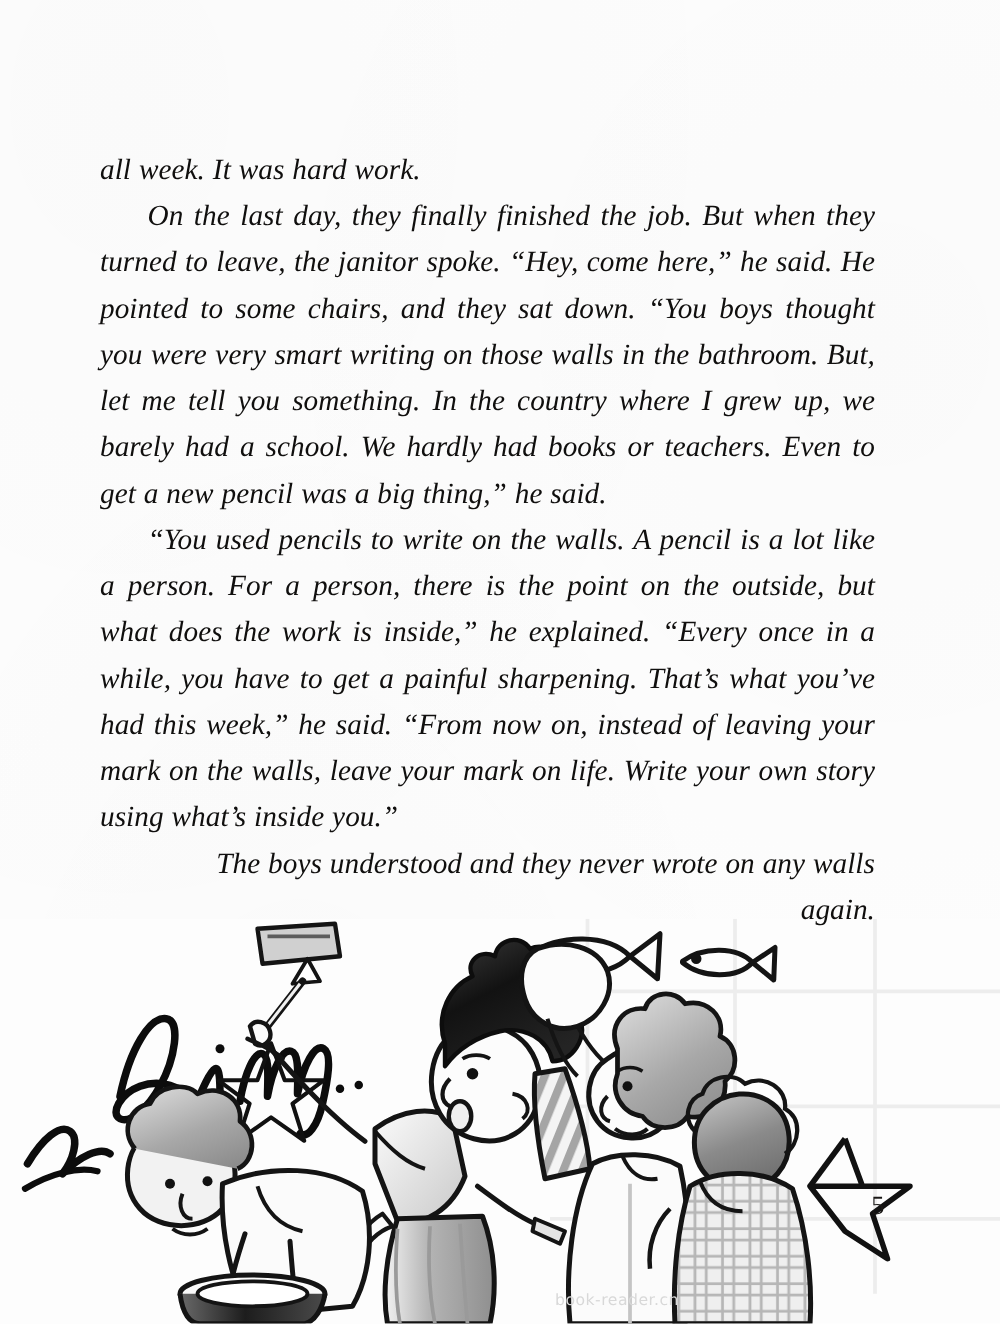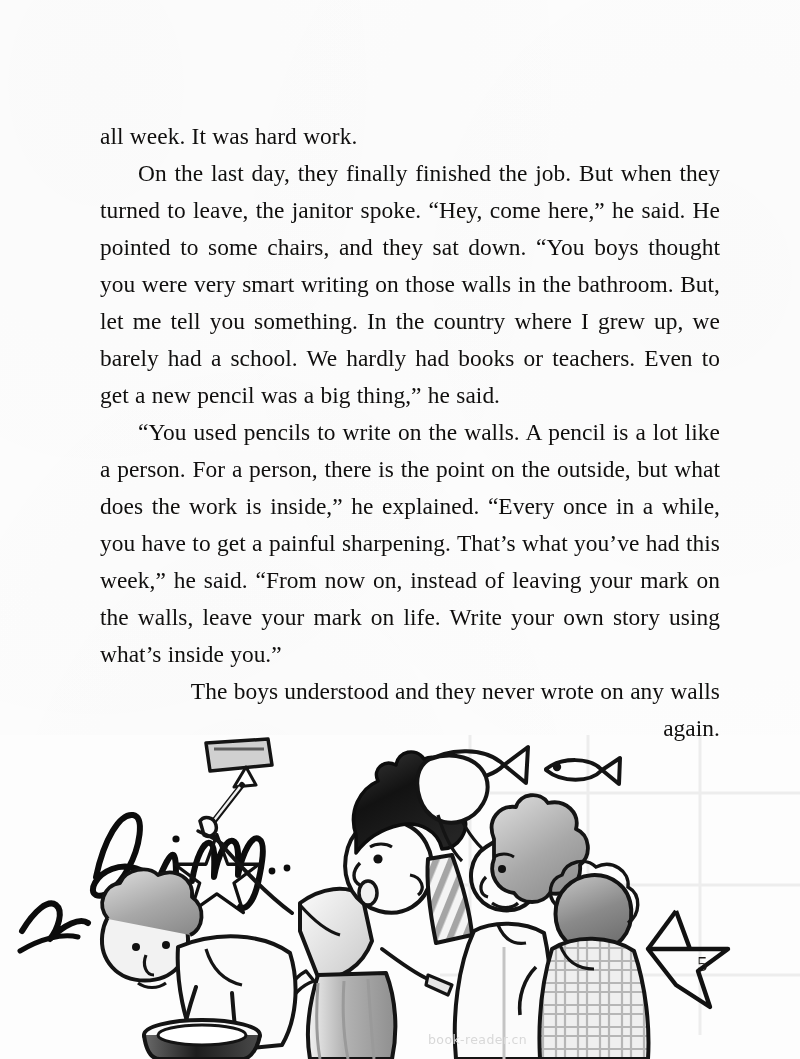--- a/index.html
+++ b/index.html
@@ -21,24 +21,25 @@
     inset: 0;
     background:
       radial-gradient(ellipse at 12% 8%, rgba(0,0,0,0.012), transparent 55%),
       radial-gradient(ellipse at 88% 26%, rgba(0,0,0,0.010), transparent 55%),
       radial-gradient(ellipse at 30% 92%, rgba(0,0,0,0.014), transparent 50%);
     pointer-events: none;
     z-index: 1;
   }
   .text-block {
     position: absolute;
-    left: 100px;
+    left: 80px;
     top: 118px;
     width: 620px;
     z-index: 3;
+    font-style: italic;
   }
   .para {
     margin: 0;
     font-size: 23.4px;
     line-height: 37px;
     color: #100f0e;
     text-align: justify;
     text-justify: inter-word;
     text-indent: 38px;
     letter-spacing: 0.05px;
@@ -64,21 +65,21 @@
     top: 735px;
     width: 800px;
     height: 324px;
     z-index: 2;
   }
   .illustration svg { display: block; width: 100%; height: 100%; }
 
   
   .watermark {
     position: absolute;
-    left: 428px;
+    left: 444px;
     top: 1032px;
     font-family: "DejaVu Sans", "Liberation Sans", sans-serif;
     font-size: 12.5px;
     color: #d8d8d8;
     letter-spacing: 0.4px;
     z-index: 8;
   }
 </style>
 </head>
 <body>

